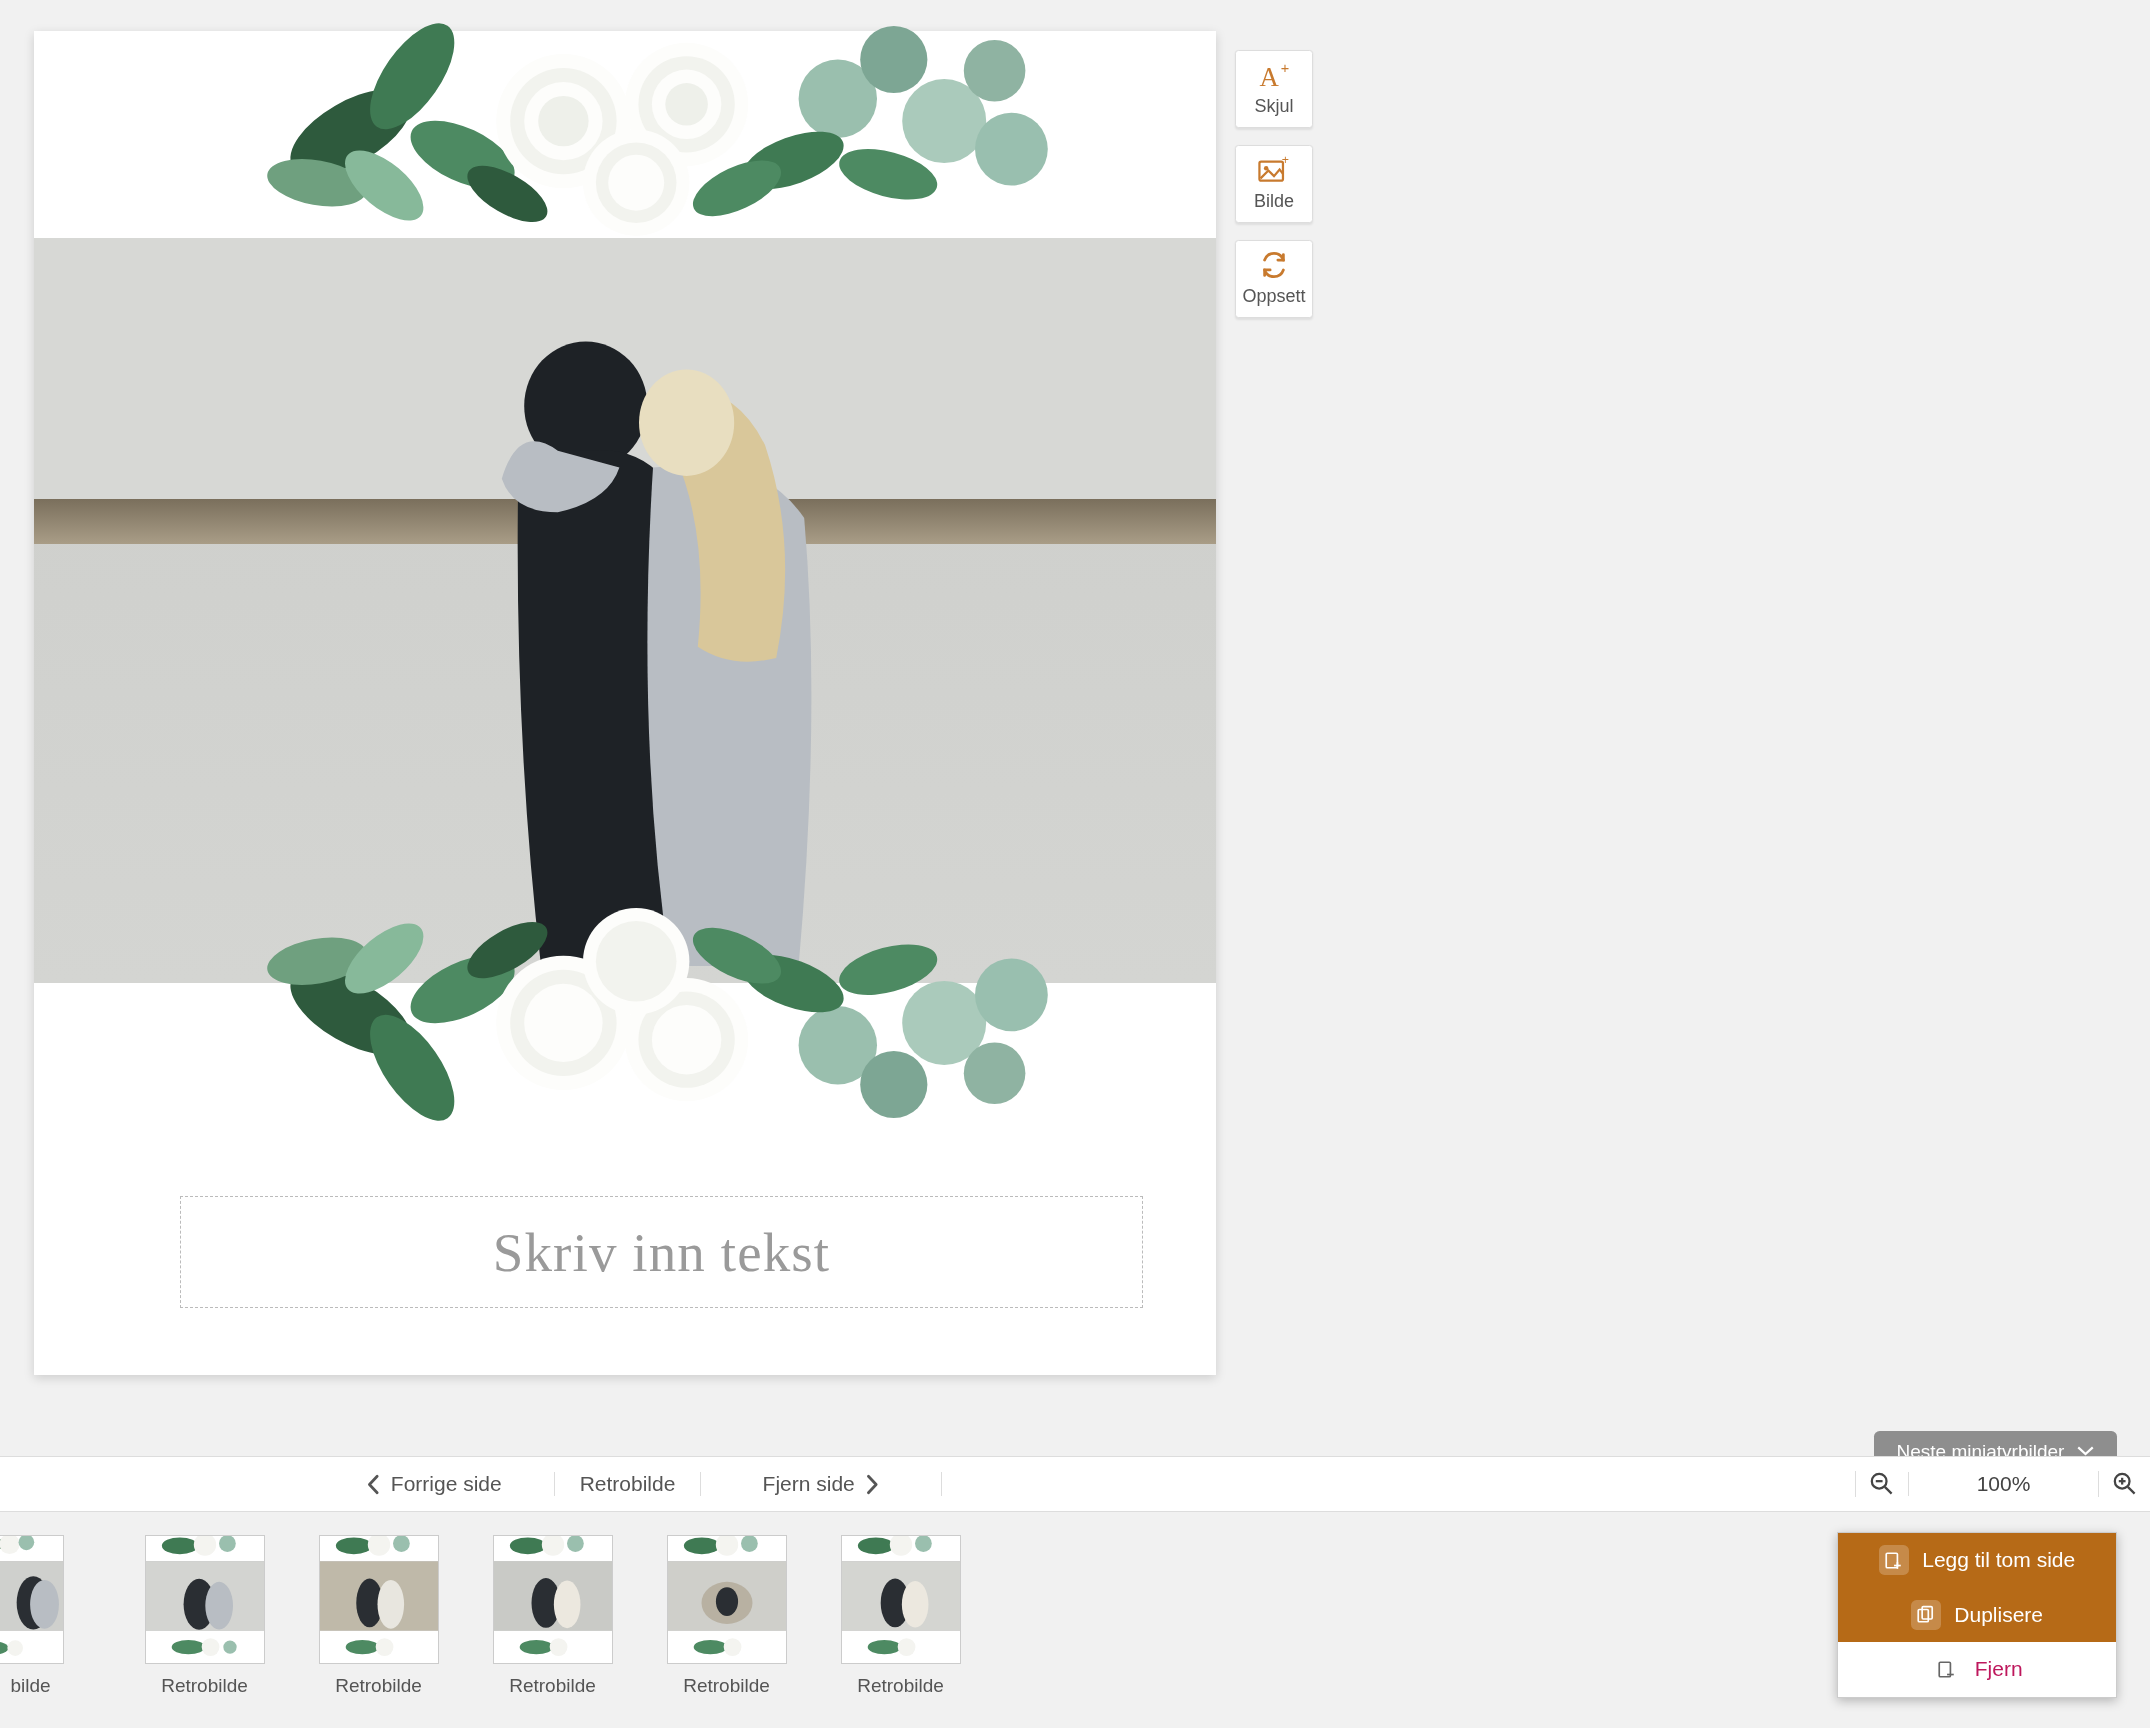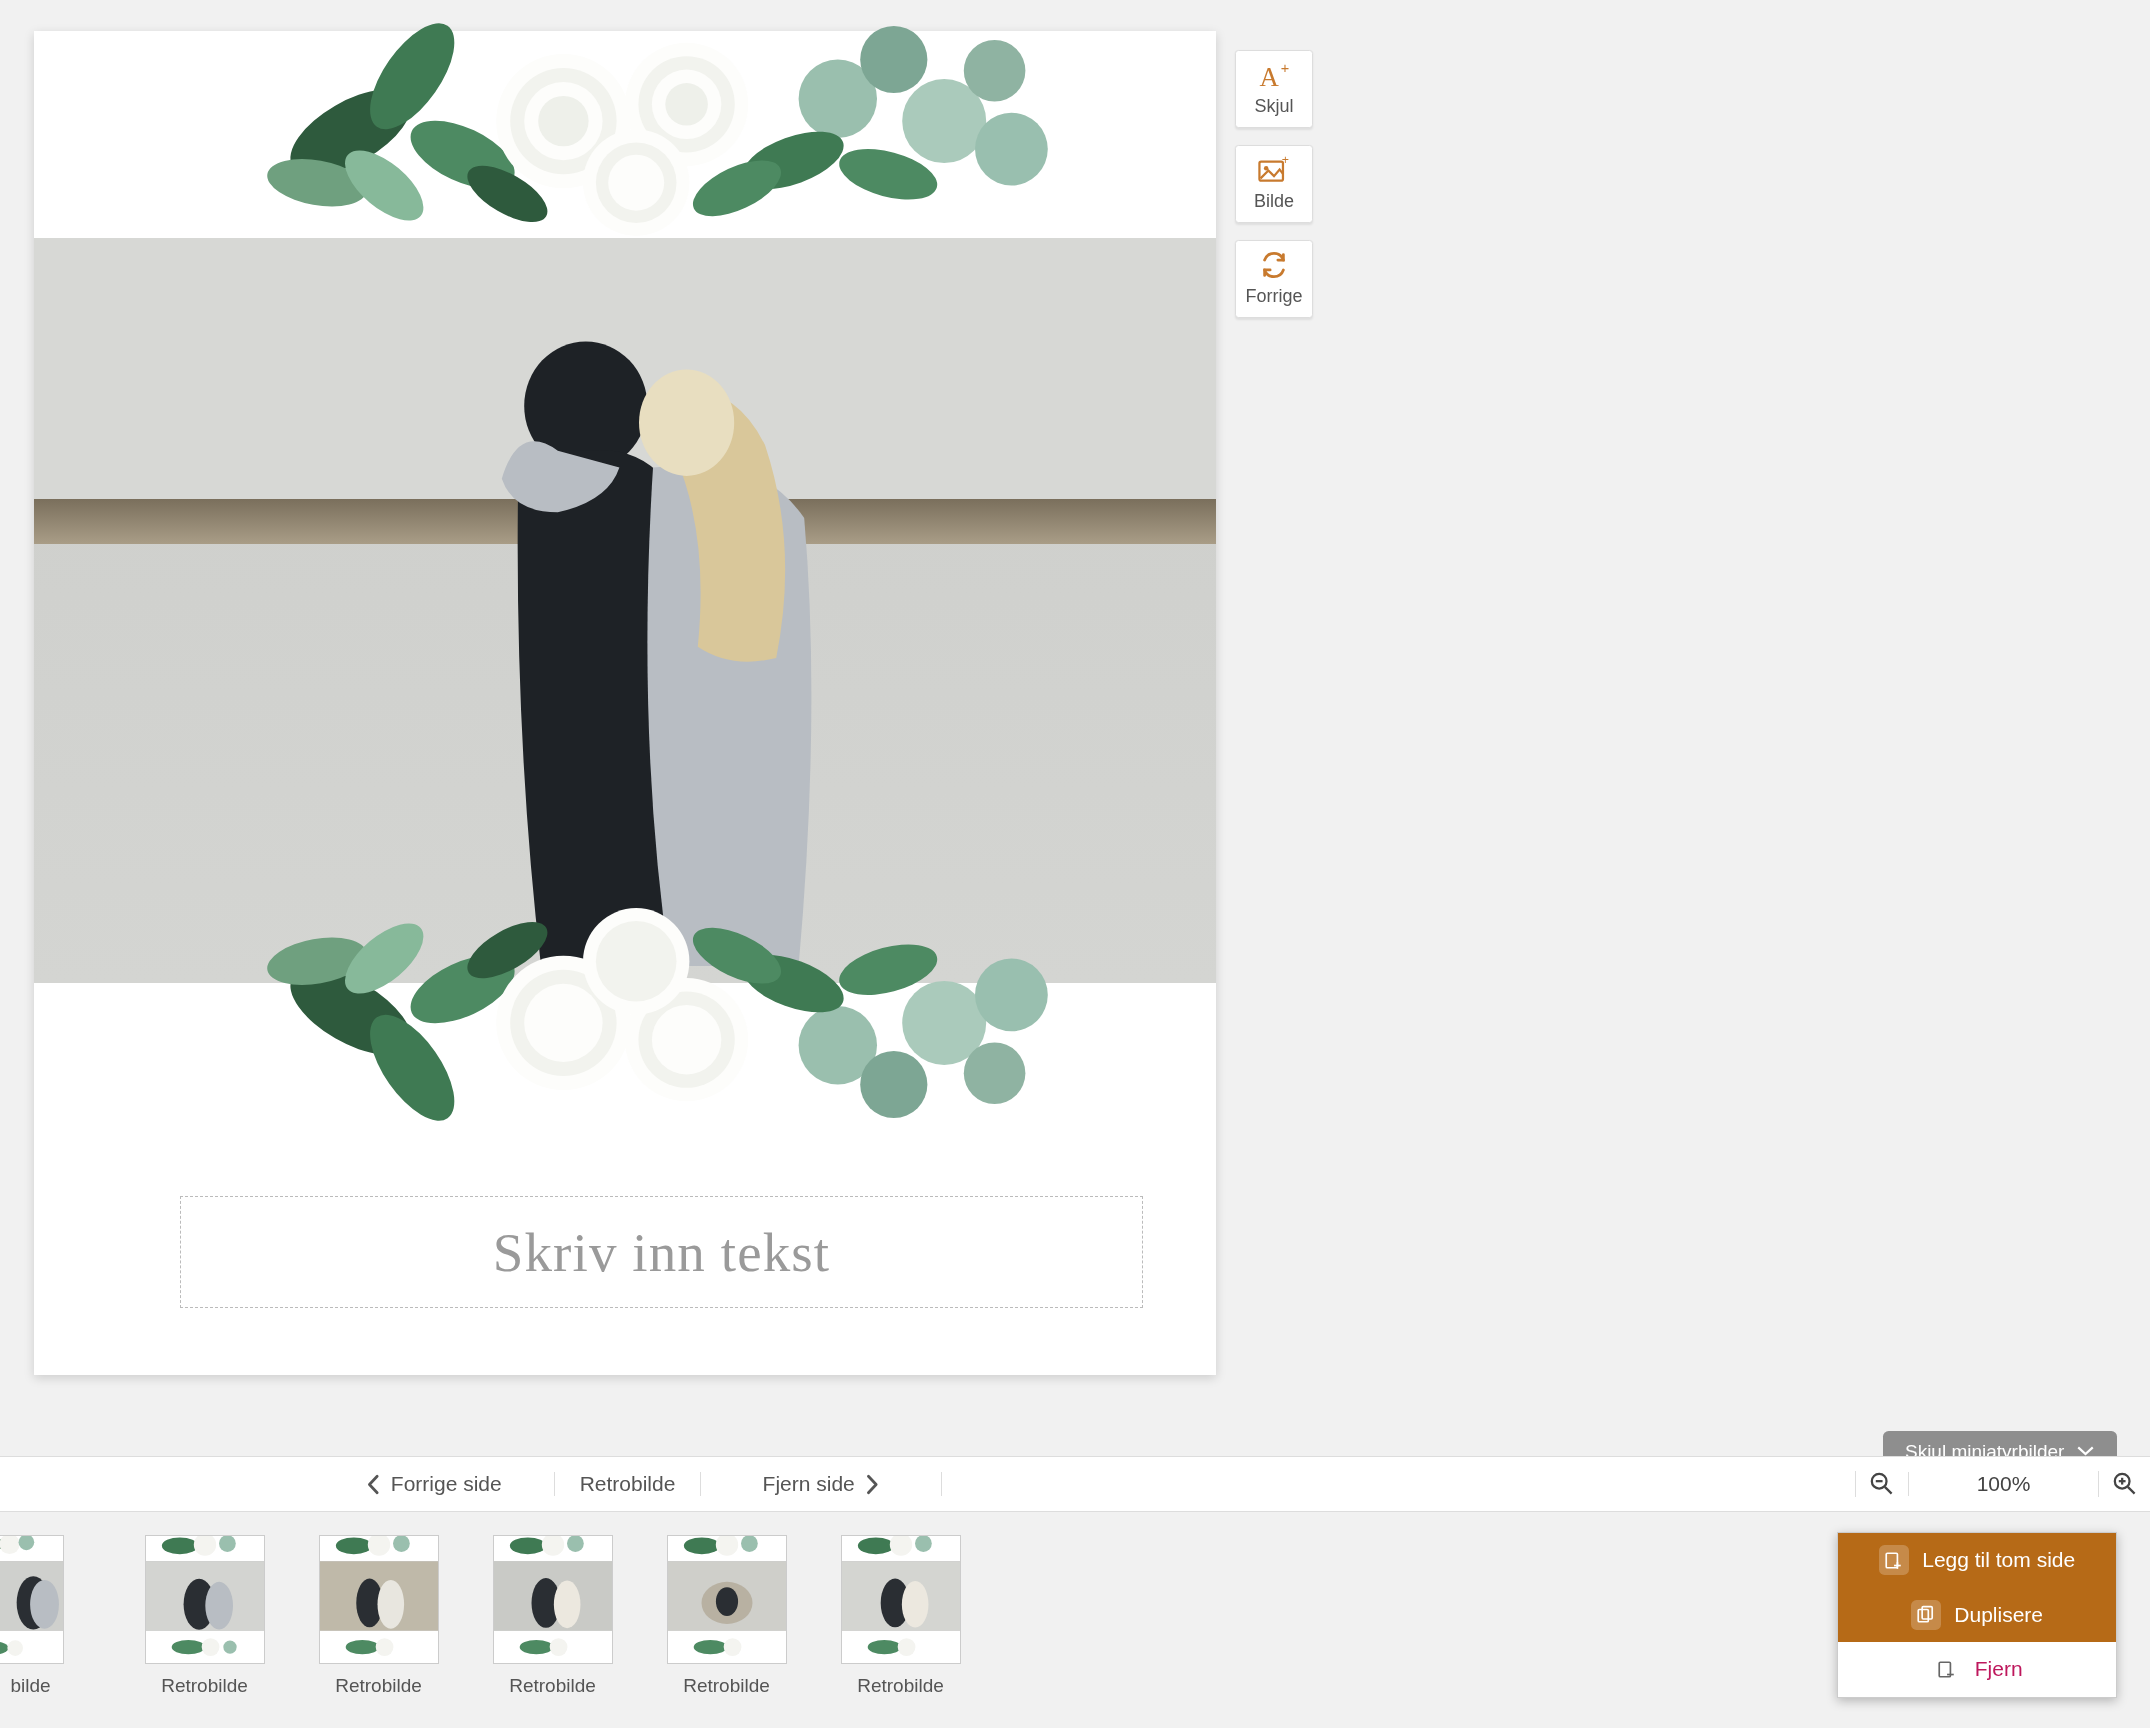--- a/index.html
+++ b/index.html
@@ -186,26 +186,26 @@
   </div>
   <div class="tool-btn">
     <span class="icon">
       <svg width="32" height="28" viewBox="0 0 58 50" fill="none" stroke="#c87a2e" stroke-width="5" stroke-linecap="round">
           <path d="M12 16 A18 18 0 0 1 46 16"></path>
           <polyline points="46,6 46,16 36,16" fill="none"></polyline>
           <path d="M46 34 A18 18 0 0 1 12 34"></path>
           <polyline points="12,44 12,34 22,34" fill="none"></polyline>
         </svg>
     </span>
-    <span class="lbl">Forrige</span>
+    <span class="lbl">Oppsett</span>
   </div>
 </div>
 
 <div class="hide-thumbs">
-  <span>Skjul miniatyrbilder</span>
+  <span>Neste miniatyrbilder</span>
   <svg width="19" height="15.7" viewBox="0 0 34 28">
       <polyline points="4,6 17,18 30,6" fill="none" stroke="#fff" stroke-width="4"></polyline>
       <line x1="4" y1="24" x2="30" y2="24" stroke="#fff" stroke-width="4"></line>
     </svg>
 </div>
 
 <div class="bar">
   <div class="spacer-left"></div>
   <div class="pg-btn">
     <svg width="14.6" height="21" viewBox="0 0 26 38">

